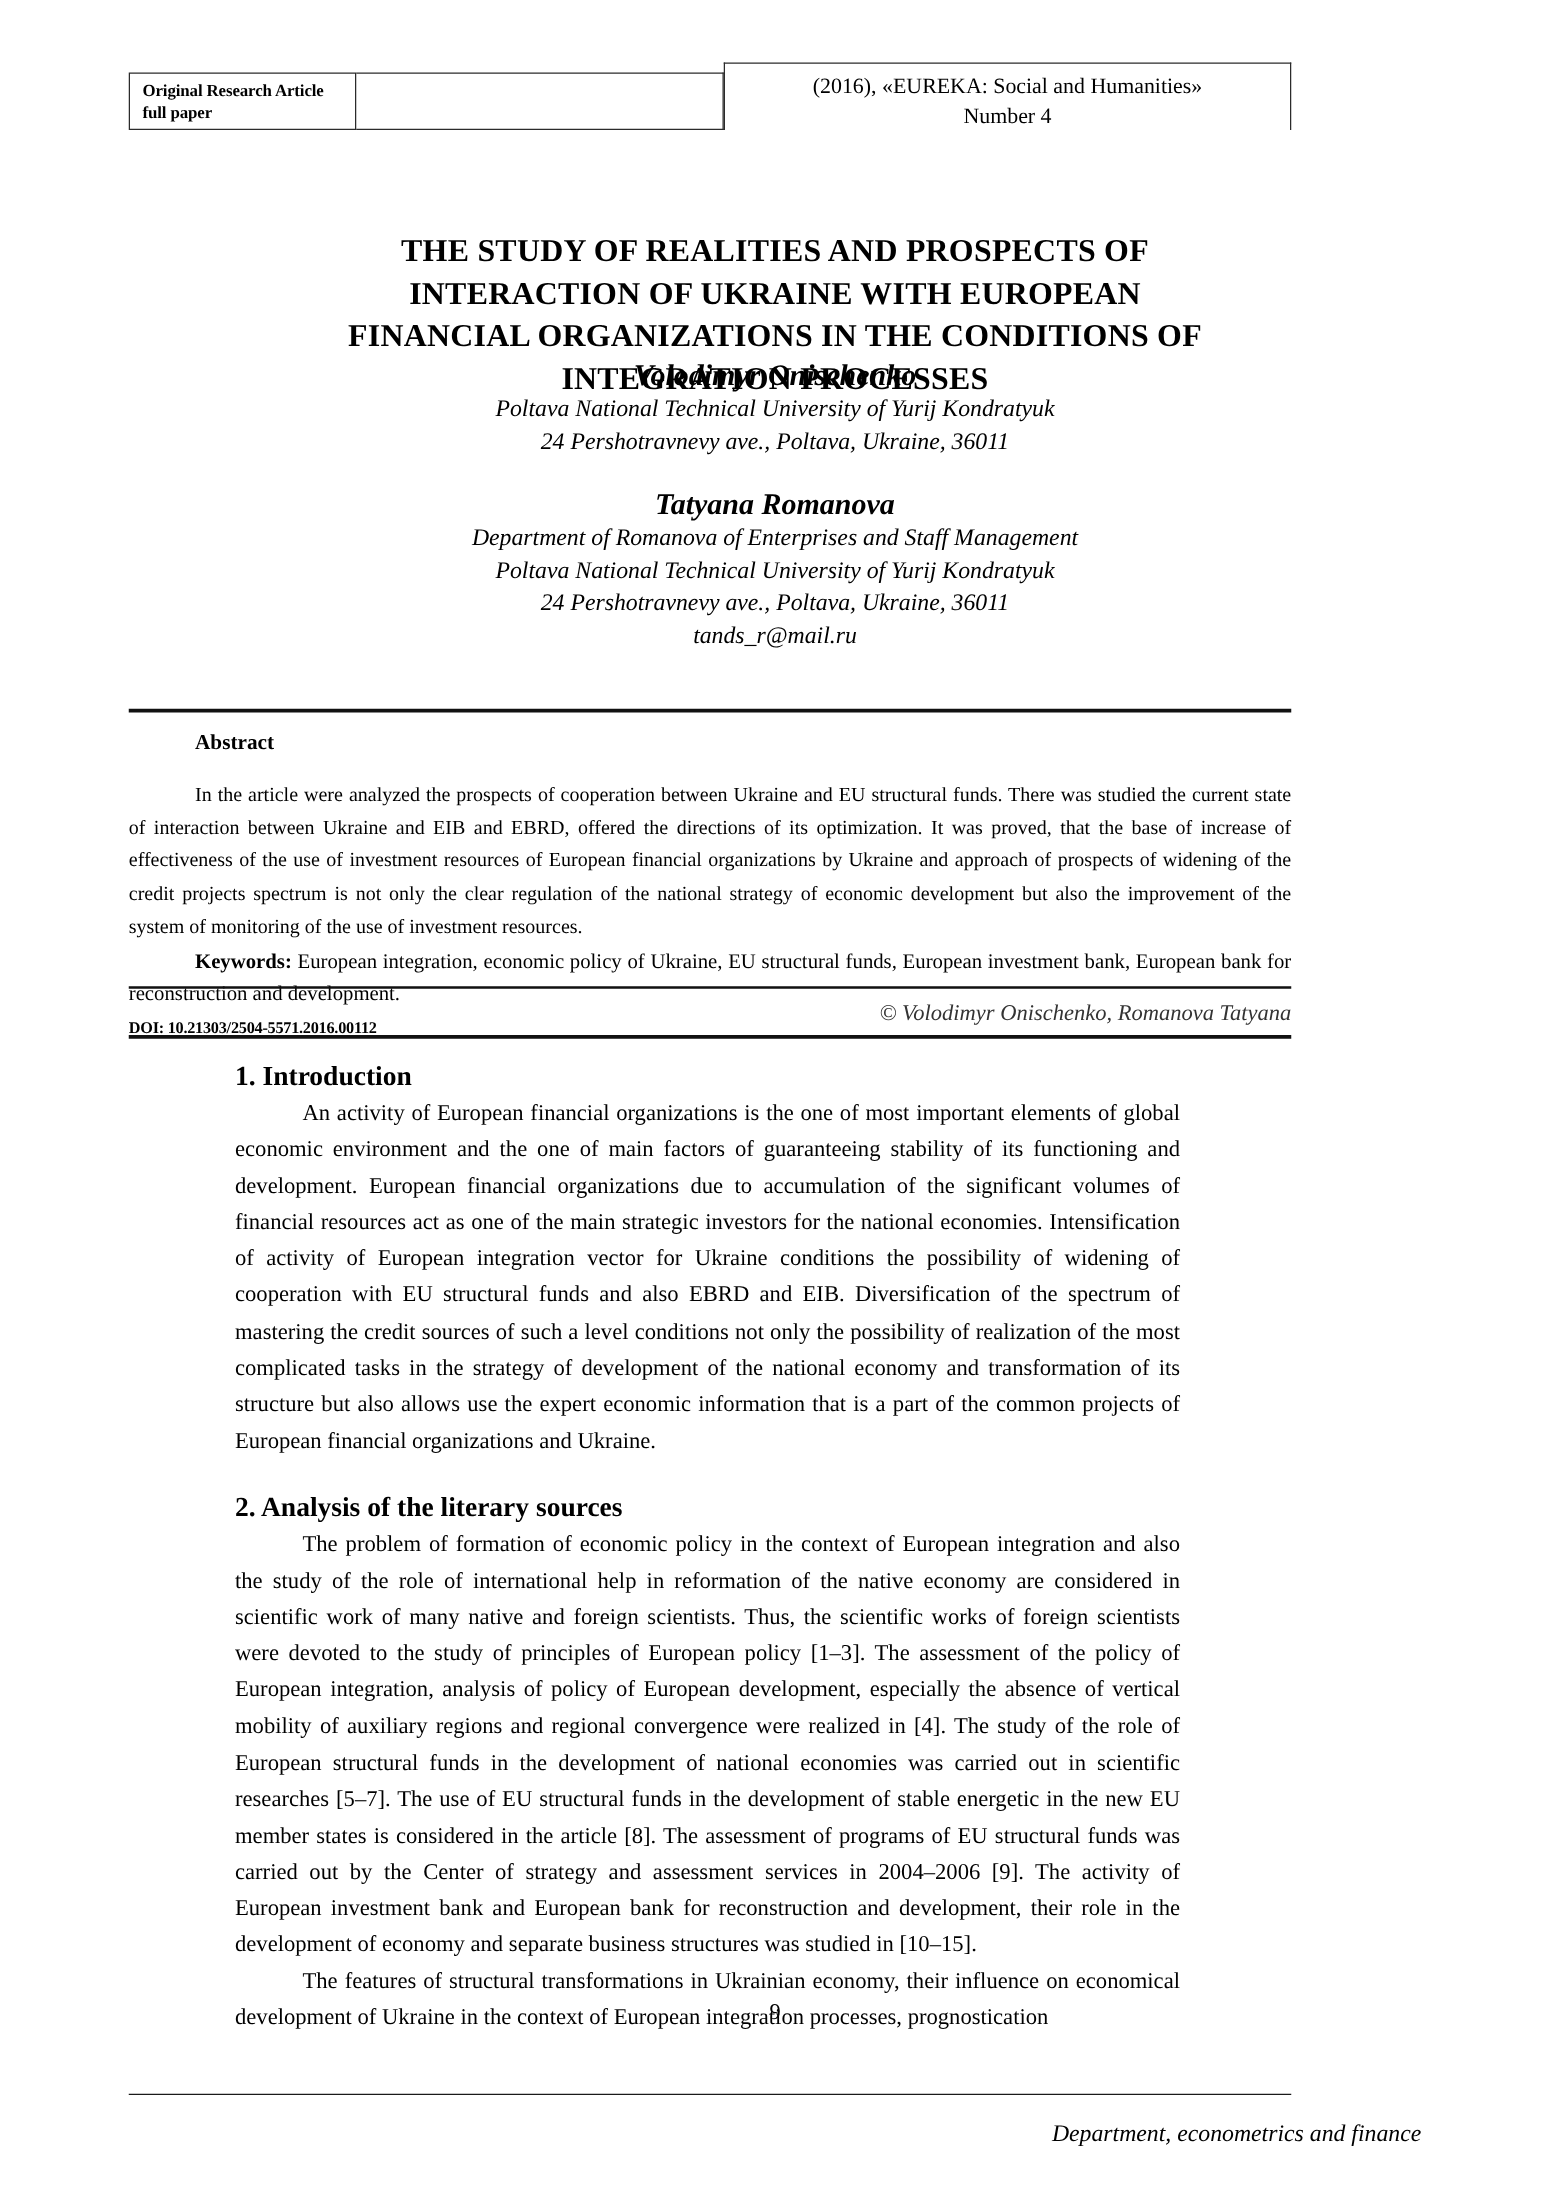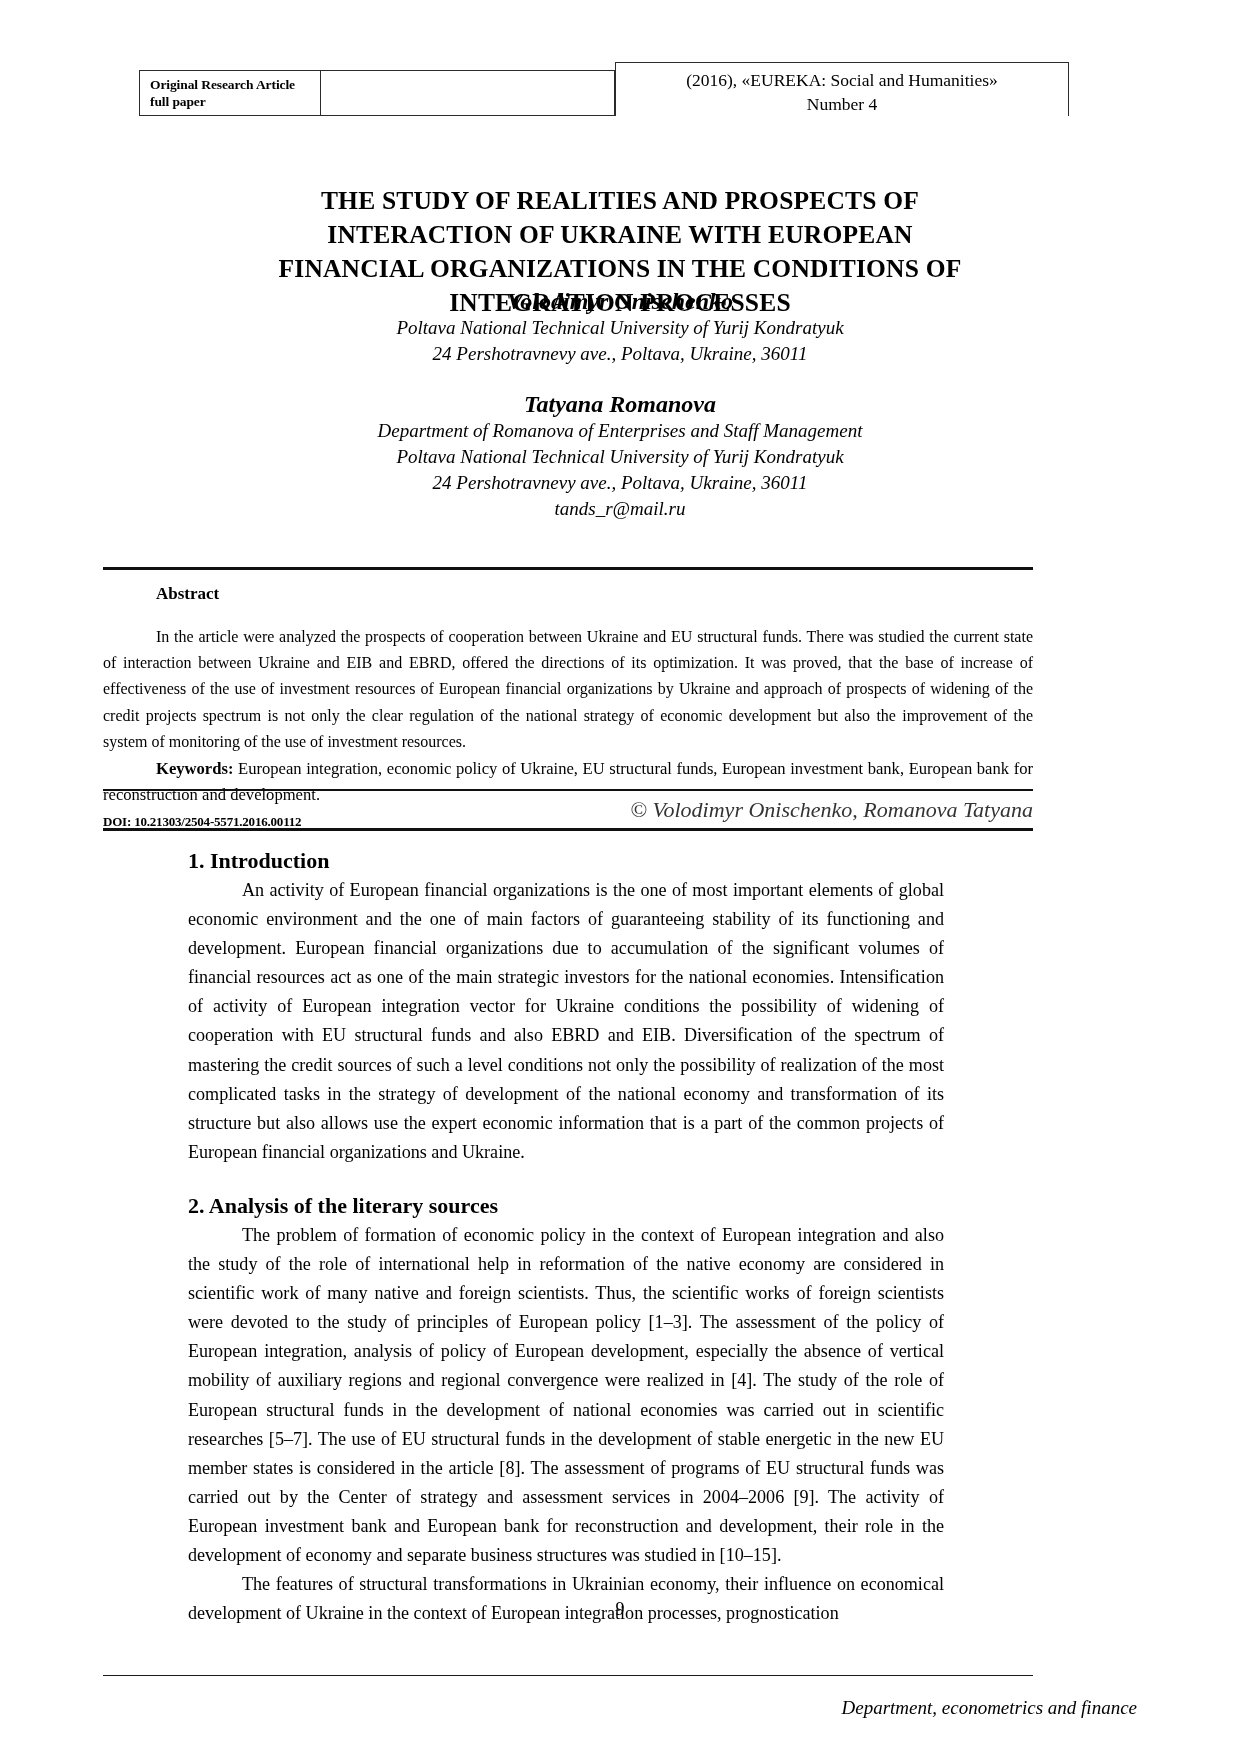--- a/index.html
+++ b/index.html
@@ -22,24 +22,23 @@
     width: 1240px;
     height: 1754px;
     box-sizing: border-box;
     padding: 0;
   }
 
   
   .runhead {
     position: absolute;
     left: 103px;
-    top: 62px;
+    top: 50px;
     width: 784px;
     height: 60px;
-    margin-left: 36px;
   }
   .runhead-left-box {
     position: absolute;
     left: 0;
     top: 8px;
     width: 182px;
     height: 46px;
     border: 1.4px solid #2b2b2b;
     box-sizing: border-box;
     padding: 5px 0 0 10px;
@@ -188,21 +187,21 @@
     font-weight: bold;
     font-size: 13px;
     line-height: 24px;
     letter-spacing: -0.2px;
   }
   .copyright-text {
     position: absolute;
     right: 0;
     top: 0;
     font-style: italic;
-    font-size: 22px;
+    font-size: 18px;
     line-height: 24px;
     color: #333333;
   }
 
   
   .body-block {
     position: absolute;
     left: 188px;
     top: 848px;
     width: 756px;

